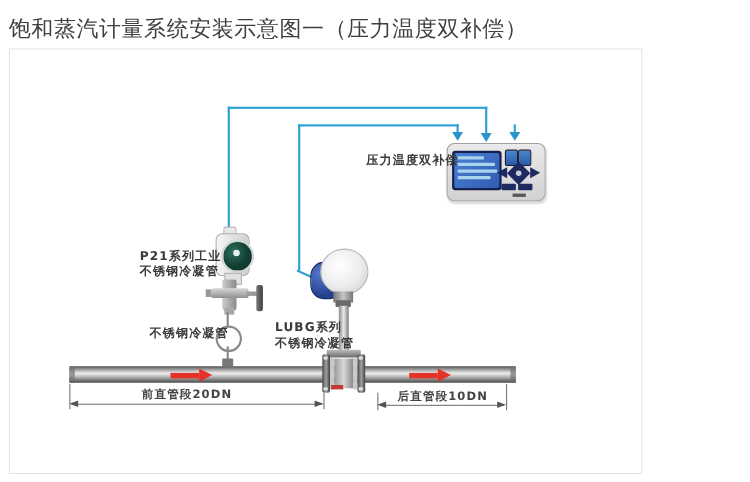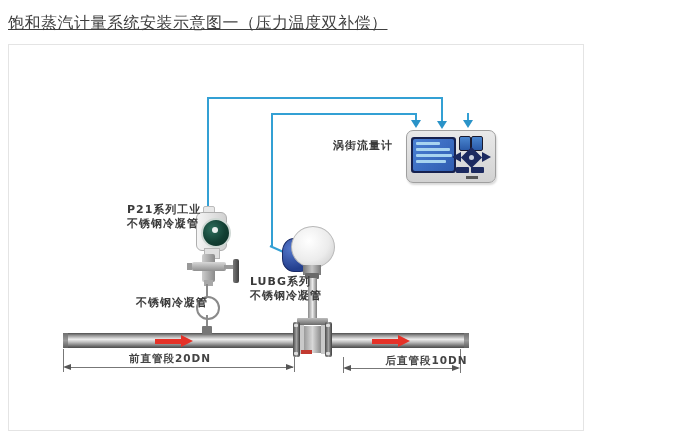--- a/index.html
+++ b/index.html
@@ -2,21 +2,21 @@
 <html><head>
 <meta charset="utf-8">
 <style>
   html,body { margin:0; padding:0; background:#ffffff; }
   .canvas {
     position:relative; width:682px; height:438px; background:#ffffff;
     font-family:"DejaVu Sans", sans-serif; overflow:hidden;
   }
   .abs { position:absolute; }
 
-  .page-title { left:8px; top:13px; font-size:16px; color:#3f3f3f; letter-spacing:0.5px; white-space:nowrap;text-decoration:underline; }
+  .page-title { left:8px; top:13px; font-size:20px; color:#3f3f3f; letter-spacing:0.5px; white-space:nowrap; }
   .panel { left:8px; top:44px; width:574px; height:385px; border:1px solid #e4e4e4; background:#fff; }
 
   
   .wire { background:#33a0d4; }
   .wire-arrow { width:0; height:0; border-left:5px solid transparent; border-right:5px solid transparent; border-top:8px solid #2a93c8; }
 
   
   .lbl { color:#3a3a3a; font-size:11px; font-weight:bold; line-height:14px; letter-spacing:1px; white-space:nowrap; }
   .dim-lbl { color:#444; font-size:10.5px; font-weight:bold; letter-spacing:1px; text-align:center; }
 
@@ -112,40 +112,40 @@
   <div class="abs btn-blue" style="left:471px; top:136px;"></div>
   <div class="abs nav-tri-l"></div>
   <div class="abs nav-tri-r"></div>
   <div class="abs nav-core"></div>
   <div class="abs nav-dot"></div>
   <div class="abs btn-dark" style="left:456px; top:167px;"></div>
   <div class="abs btn-dark" style="left:471px; top:167px;"></div>
   <div class="abs dev-strip"></div>
 
   <div class="abs lbl" style="left:333px; top:139px;">
-    <div>涡街流量计</div>
+    <div>压力温度双补偿</div>
   </div>
 
   <div class="abs pt-cap"></div>
   <div class="abs pt-body"></div>
   <div class="abs pt-gauge"></div>
   <div class="abs pt-glint"></div>
   <div class="abs pt-taper"></div>
   <div class="abs valve-v"></div>
   <div class="abs valve-h"></div>
   <div class="abs valve-nub-l"></div>
   <div class="abs valve-nub-b"></div>
   <div class="abs wheel-stem"></div>
   <div class="abs wheel"></div>
   <div class="abs cond-tube1"></div>
   <div class="abs cond-loop"></div>
   <div class="abs cond-tube2"></div>
   <div class="abs cond-fitting"></div>
 
-  <div class="abs lbl" style="left:127px; top:203px;">
+  <div class="abs lbl" style="left:127px; top:226px;">
     <div>P21系列工业</div>
     <div>不锈钢冷凝管</div>
   </div>
   <div class="abs lbl" style="left:136px; top:296px;">不锈钢冷凝管</div>
 
   <div class="abs vf-stub"></div>
   <div class="abs vf-housing"></div>
   <div class="abs vf-cap"></div>
   <div class="abs vf-neck"></div>
   <div class="abs vf-nut"></div>
@@ -155,21 +155,21 @@
   <div class="abs vf-plate" style="left:300px; top:325px;"></div>
   <div class="abs vf-bodyc"></div>
   <div class="abs vf-plate" style="left:321px; top:325px;"></div>
   <div class="abs vf-flange" style="left:325px; top:322px;"></div>
   <div class="abs bolt" style="left:294px; top:324px;"></div>
   <div class="abs bolt" style="left:294px; top:352px;"></div>
   <div class="abs bolt" style="left:326px; top:324px;"></div>
   <div class="abs bolt" style="left:326px; top:352px;"></div>
   <div class="abs vf-red"></div>
 
-  <div class="abs lbl" style="left:250px; top:275px;">
+  <div class="abs lbl" style="left:250px; top:291px;">
     <div>LUBG系列</div>
     <div>不锈钢冷凝管</div>
   </div>
 
   <div class="abs pipe"></div>
   <div class="abs pipe-cap" style="left:63px;"></div>
   <div class="abs pipe-cap" style="left:464px;"></div>
 
   <div class="abs flow-shaft" style="left:155px;"></div>
   <div class="abs flow-head" style="left:181px;"></div>
@@ -181,15 +181,15 @@
   <div class="abs dim-line" style="left:66px; top:367px; width:227px;"></div>
   <div class="abs dim-arrow-l" style="left:63px; top:364px;"></div>
   <div class="abs dim-arrow-r" style="left:286px; top:364px;"></div>
   <div class="abs dim-lbl" style="left:110px; top:352px; width:120px;">前直管段20DN</div>
 
   <div class="abs dim-tick" style="left:343px; top:357px; height:16px;"></div>
   <div class="abs dim-tick" style="left:460px; top:349px; height:24px;"></div>
   <div class="abs dim-line" style="left:346px; top:368px; width:112px;"></div>
   <div class="abs dim-arrow-l" style="left:343px; top:365px;"></div>
   <div class="abs dim-arrow-r" style="left:452px; top:365px;"></div>
-  <div class="abs dim-lbl" style="left:345px; top:354px; width:115px;padding-left:24px;">后直管段10DN</div>
+  <div class="abs dim-lbl" style="left:345px; top:354px; width:115px;">后直管段10DN</div>
 
 </div>
 
 </body></html>

